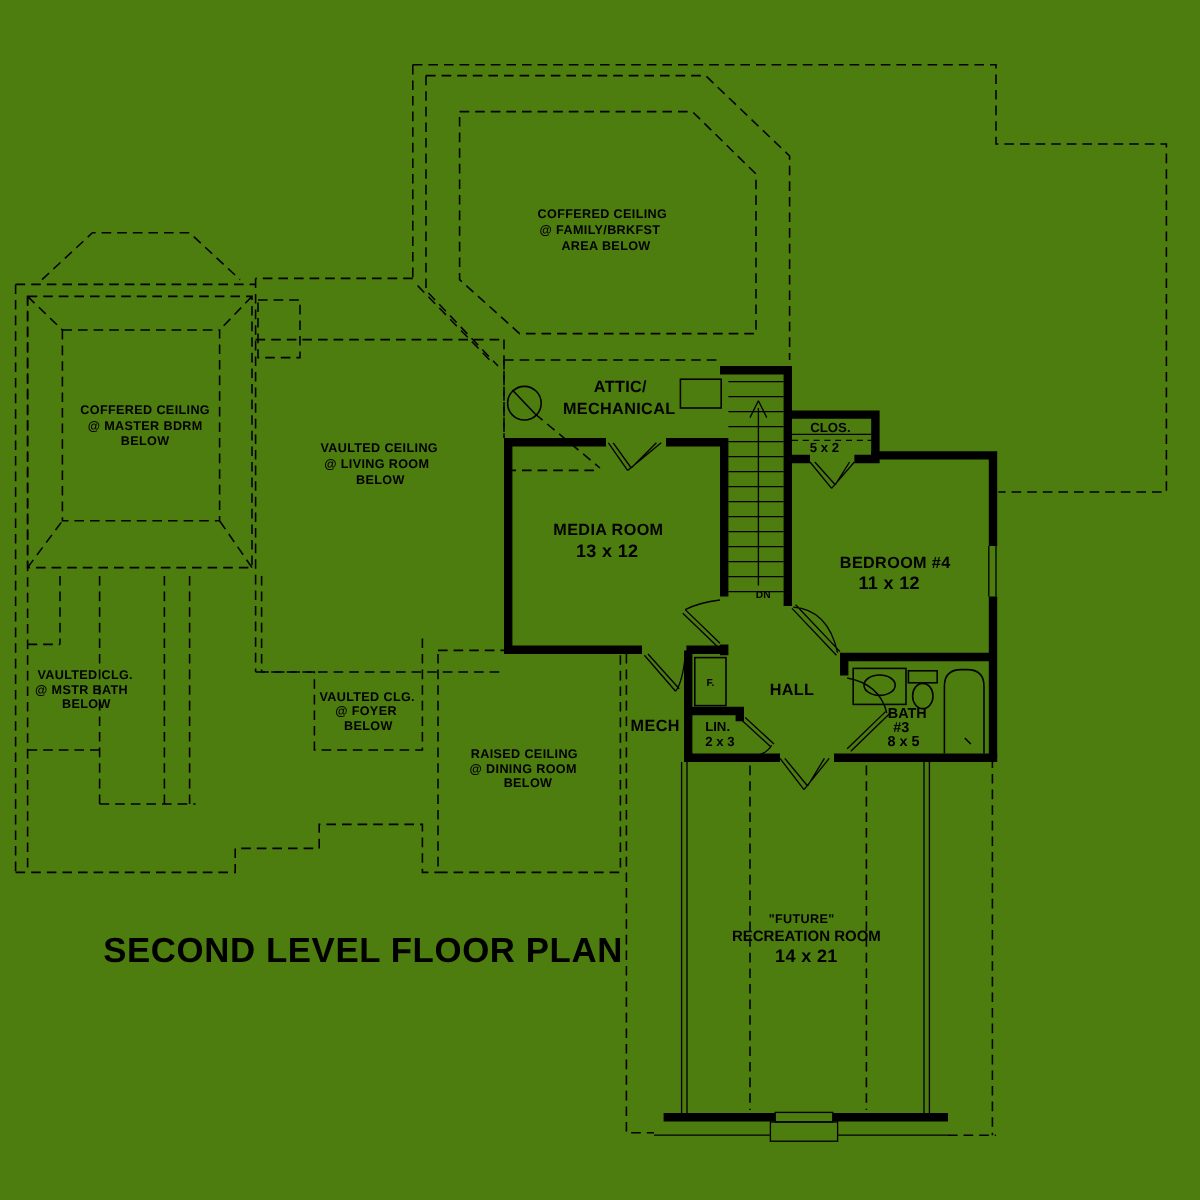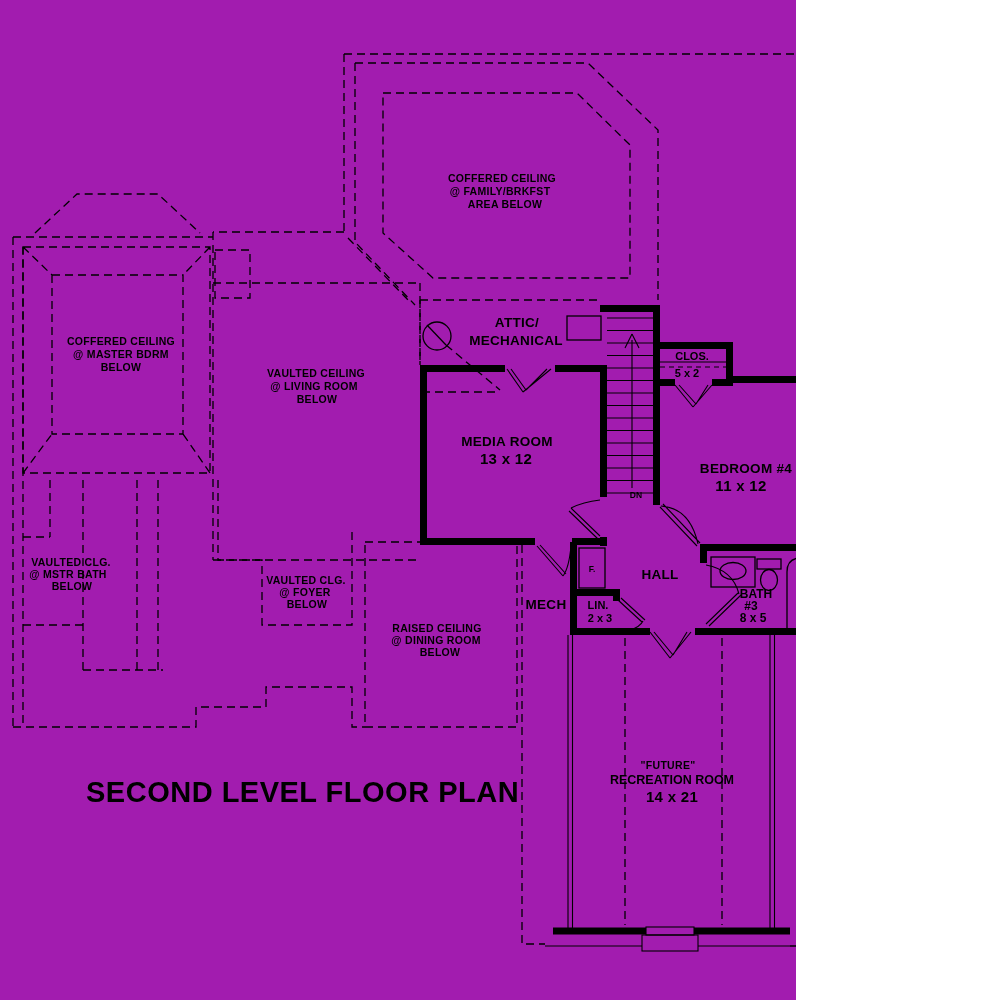--- a/index.html
+++ b/index.html
@@ -1,16 +1,16 @@
 <!DOCTYPE html>
 <html><head>
 <meta charset="utf-8">
 <style>
   html,body{margin:0;padding:0;background:#fff;}
-  .plan{width:796px;height:1000px;background:#a21caf;position:relative;overflow:hidden;}
+  .plan{width:1000px;height:1000px;background:#4d7c0f;position:relative;overflow:hidden;}
   svg{display:block;}
   .wall{stroke:#000;stroke-width:7;fill:none;stroke-linecap:butt;}
   .thin{stroke:#000;stroke-width:1.3;fill:none;}
   .thin2{stroke:#000;stroke-width:1.1;fill:none;}
   .dash{stroke:#000;stroke-width:1.3;fill:none;stroke-dasharray:8 5;}
   .dash-sm{stroke:#000;stroke-width:1.1;fill:none;stroke-dasharray:5 4;}
   text{font-family:"Liberation Sans",sans-serif;font-weight:bold;fill:#000;}
   .note{font-size:10.5px;text-anchor:middle;letter-spacing:.3px;}
   .room{font-size:13.5px;text-anchor:middle;letter-spacing:.3px;}
   .room-sm{font-size:11px;text-anchor:middle;}

